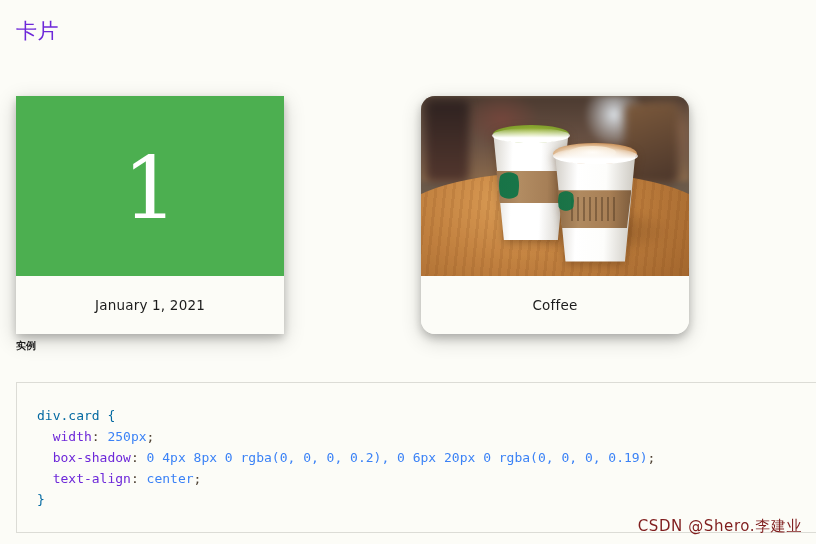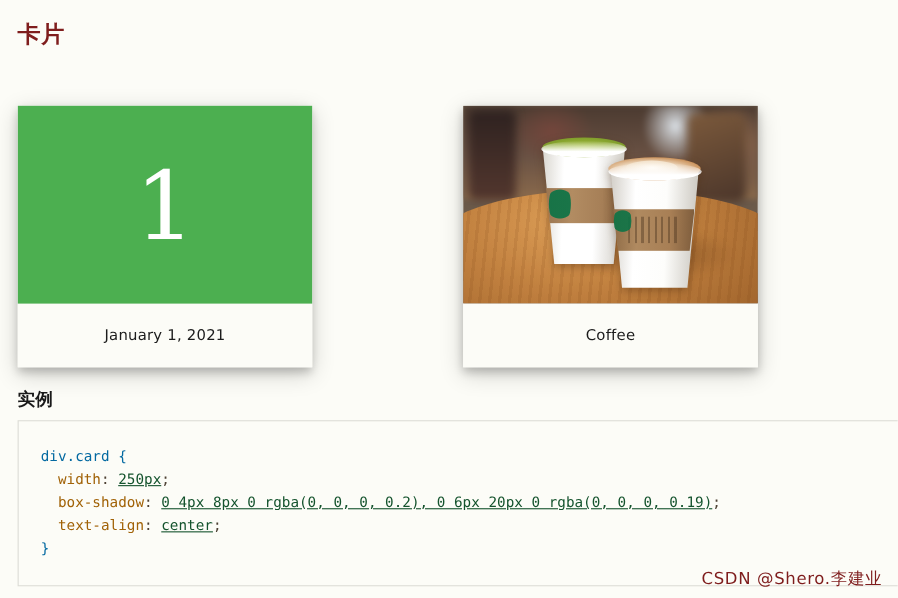--- a/index.html
+++ b/index.html
@@ -21,23 +21,23 @@
     width: 816px;
     height: 544px;
   }
 
   
   .h-card {
     position: absolute;
     left: 16px;
     top: 19px;
     font-size: 21px;
-    font-weight: bold;
+    font-weight: normal;
     letter-spacing: 0.5px;
-    color: #7f1d1d;
+    color: #6d28d9;
     line-height: 1.2;
   }
 
   
   .intro {
     position: absolute;
     left: 16px;
     top: 62px;
     font-size: 13.5px;
     color: #2b2b2b;
@@ -66,21 +66,21 @@
     position: absolute;
     top: 0;
     width: 268px;
     height: 238px;
     background: #fcfcf7;
     box-shadow: 0 4px 8px 0 rgba(0,0,0,0.2), 0 6px 20px 0 rgba(0,0,0,0.19);
     text-align: center;
     overflow: hidden;
   }
   .card.one   { left: 0px; }
-  .card.two   { left: 405px; }
+  .card.two   { left: 405px; border-radius: 14px; }
 
   .card-media {
     width: 100%;
     height: 180px;
     position: relative;
     overflow: hidden;
   }
   .card-media.green {
     background: #4caf50;
     display: flex;
@@ -224,22 +224,22 @@
     position: absolute; left: 4%; top: 36%; width: 20%; height: 26%;
     background: radial-gradient(circle at 50% 50%, #0c7346 0%, #0c7346 55%, rgba(12,115,70,0) 60%);
     border-radius: 50%;
     opacity: 0.9;
   }
 
   
   .h-example {
     position: absolute;
     left: 16px;
-    top: 353px;
-    font-size: 16px;
+    top: 339px;
+    font-size: 10px;
     font-weight: bold;
     color: #1a1a1a;
   }
 
   
   .codeblock {
     position: absolute;
     left: 16px;
     top: 382px;
     width: 860px;
@@ -248,22 +248,22 @@
     background: #fcfcf7;
     border: 1px solid #dcdcd6;
     font-family: "DejaVu Sans Mono", "Liberation Mono", monospace;
     font-size: 13px;
     line-height: 21px;
     padding: 22px 0 0 20px;
     color: #4d4033;
     white-space: pre;
   }
   .codeblock .tok-sel  { color: #0369a1; }
-  .codeblock .tok-prop { color: #a16207; }
-  .codeblock .tok-val  { color: #14532d; text-decoration: underline; }
+  .codeblock .tok-prop { color: #6d28d9; }
+  .codeblock .tok-val  { color: #3b82f6; }
   .codeblock .tok-punc { color: #4d4033; }
 
   
   .watermark {
     position: absolute;
     right: 14px;
     bottom: 8px;
     font-size: 15px;
     color: #7f1d1d;
     letter-spacing: 0.6px;

